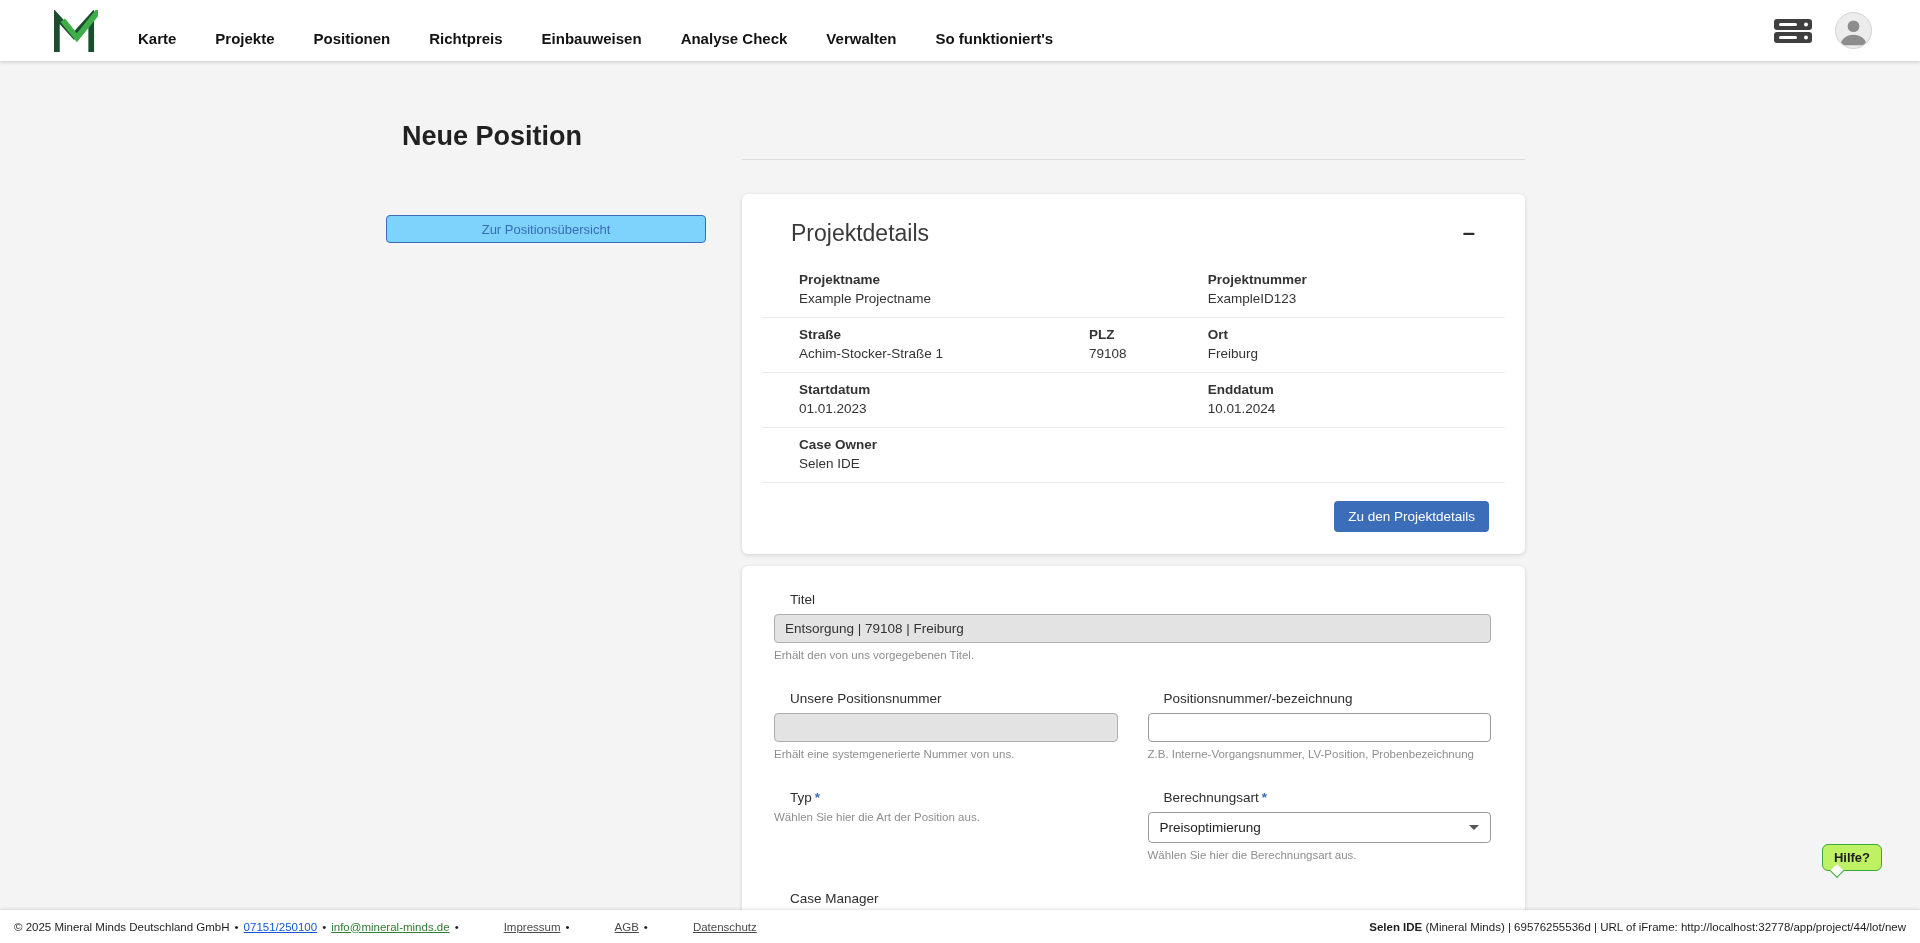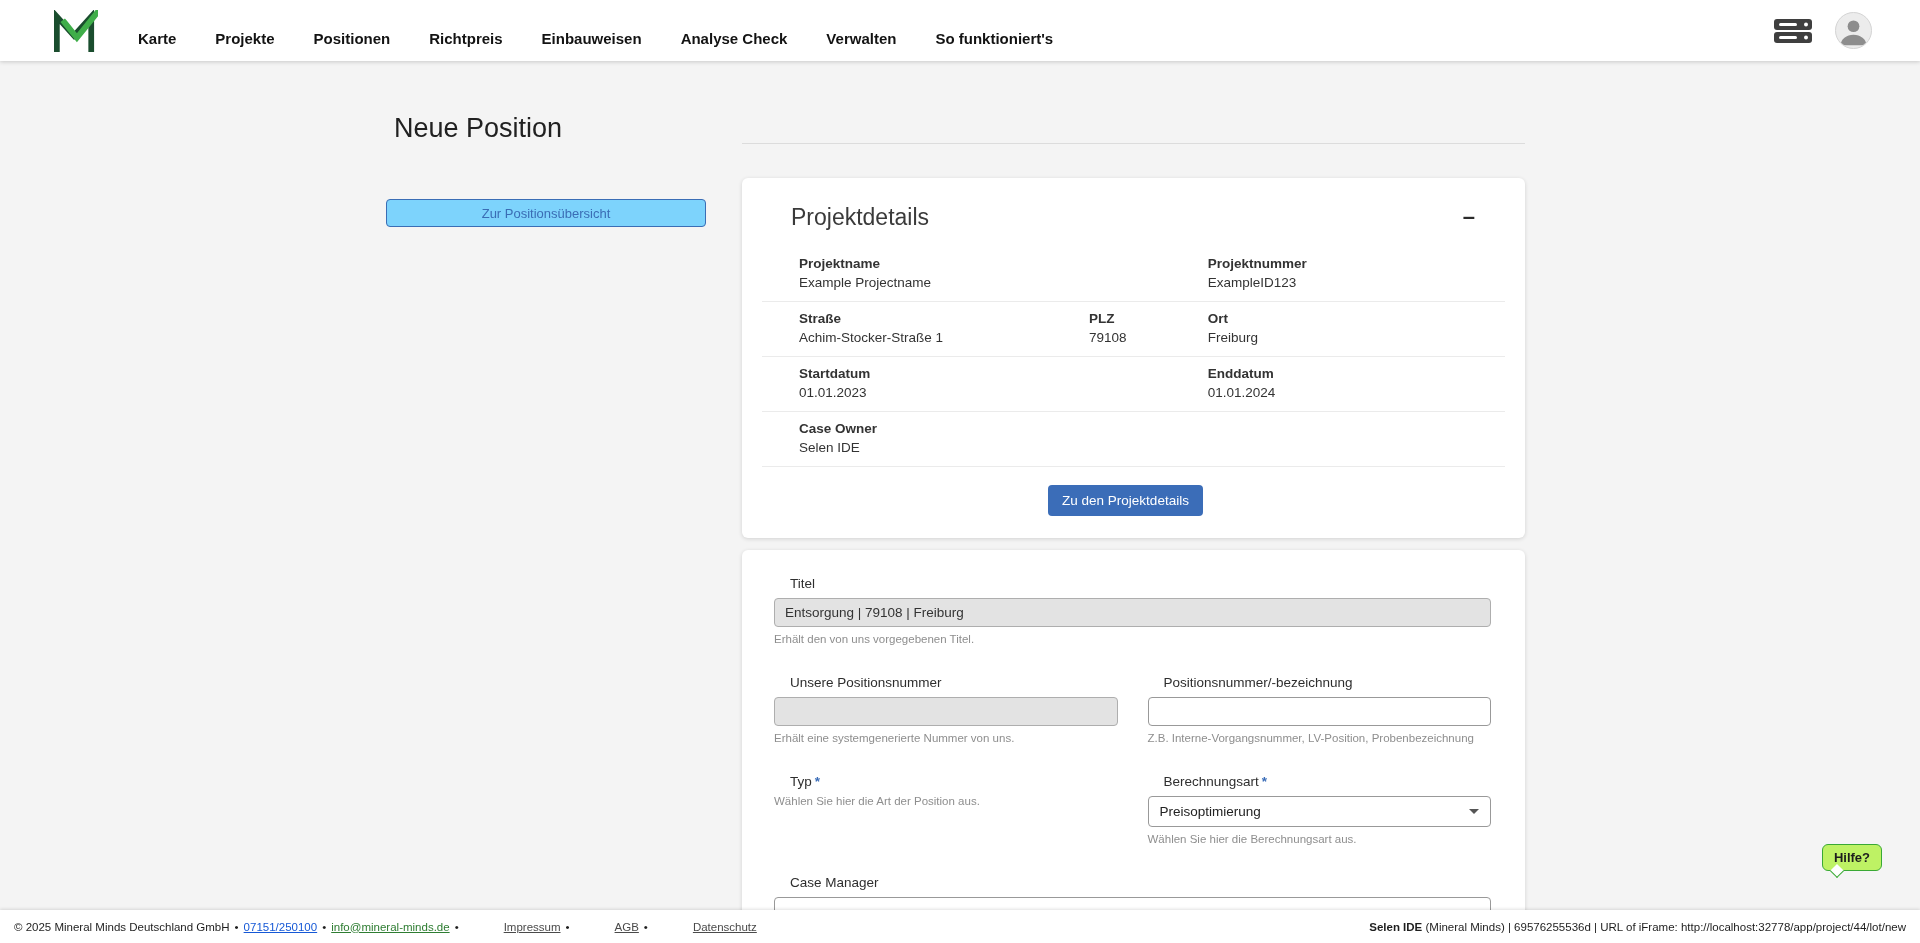--- a/index.html
+++ b/index.html
@@ -28,21 +28,21 @@
     width: 37px; height: 37px; border-radius: 50%;
     background: #ececec; border: 1px solid #d4d4d4;
     display: flex; align-items: center; justify-content: center; overflow: hidden;
   }
 
   
   .main { position: relative; height: 849px; overflow: hidden; }
   .container { width: 1139px; margin-left: 386px; padding-top: 44px; }
 
   .page-head { display: grid; grid-template-columns: 320px 1fr; column-gap: 36px; align-items: end; }
-  .page-head h1 { margin: 8px; font-size: 27px; font-weight: 400; color: #212121; }
+  .page-head h1 { margin: 16px; font-size: 27px; font-weight: 700; color: #212121; }
   .page-head .rule { height: 1px; background: #dcdcdc; transform: translateY(-8px); }
 
   .content-row { display: grid; grid-template-columns: 320px 1fr; column-gap: 36px; align-items: start; margin-top: 26px; }
 
   .back-btn {
     margin-top: 21px; width: 100%; height: 28px;
     background: #7dd3fc; border: 1px solid #3a6db5; border-radius: 4px;
     color: #3a6db5; font-size: 13px; font-family: inherit; cursor: pointer;
   }
 
@@ -53,21 +53,21 @@
   .cp-head { display: flex; align-items: flex-start; justify-content: space-between; padding: 6px 24px 0 29px; }
   .cp-head h2 { margin: 0; font-size: 23px; font-weight: 400; color: #3a3a3a; }
   .collapse-btn { border: none; background: none; font-size: 22px; font-weight: 700; color: #2b2b2b; line-height: 1; padding: 2px 6px; cursor: pointer; }
   .pd-table { margin-top: 16px; }
   .pd-row { display: grid; grid-template-columns: 44% 16% 40%; border-bottom: 1px solid #ebebeb; padding: 9px 0 11px; }
   .pd-cell:first-child { padding-left: 37px; }
   .span2 { grid-column: 1 / 3; }
   .col3 { grid-column: 3; }
   .pd-label { font-size: 13.5px; font-weight: 700; color: #333; }
   .pd-value { font-size: 13.5px; color: #333; margin-top: 4px; }
-  .cp-actions { display: flex; justify-content: center; margin: 18px 16px 0 0; }
+  .cp-actions { display: flex; justify-content: flex-end; margin: 18px 16px 0 0; }
   .btn-primary {
     background: #3b6db8; color: #fff; border: none; border-radius: 4px;
     font-size: 13.5px; font-family: inherit; padding: 8px 14px; cursor: pointer;
   }
 
   
   .card-form { margin-top: 12px; padding: 26px 34px 40px 32px; }
   .fg label { display: block; font-size: 13.5px; color: #2e2e2e; font-weight: 500; margin-left: 16px; }
   .req { color: #3b6db8; margin-left: 3px; font-weight: 600; }
   .text-input {
@@ -198,21 +198,21 @@
                 <div class="pd-value">Freiburg</div>
               </div>
             </div>
             <div class="pd-row">
               <div class="pd-cell span2">
                 <div class="pd-label">Startdatum</div>
                 <div class="pd-value">01.01.2023</div>
               </div>
               <div class="pd-cell col3">
                 <div class="pd-label">Enddatum</div>
-                <div class="pd-value">01.01.2024</div>
+                <div class="pd-value">10.01.2024</div>
               </div>
             </div>
             <div class="pd-row">
               <div class="pd-cell span2">
                 <div class="pd-label">Case Owner</div>
                 <div class="pd-value">Selen IDE</div>
               </div>
             </div>
           </div>
           <div class="cp-actions">

